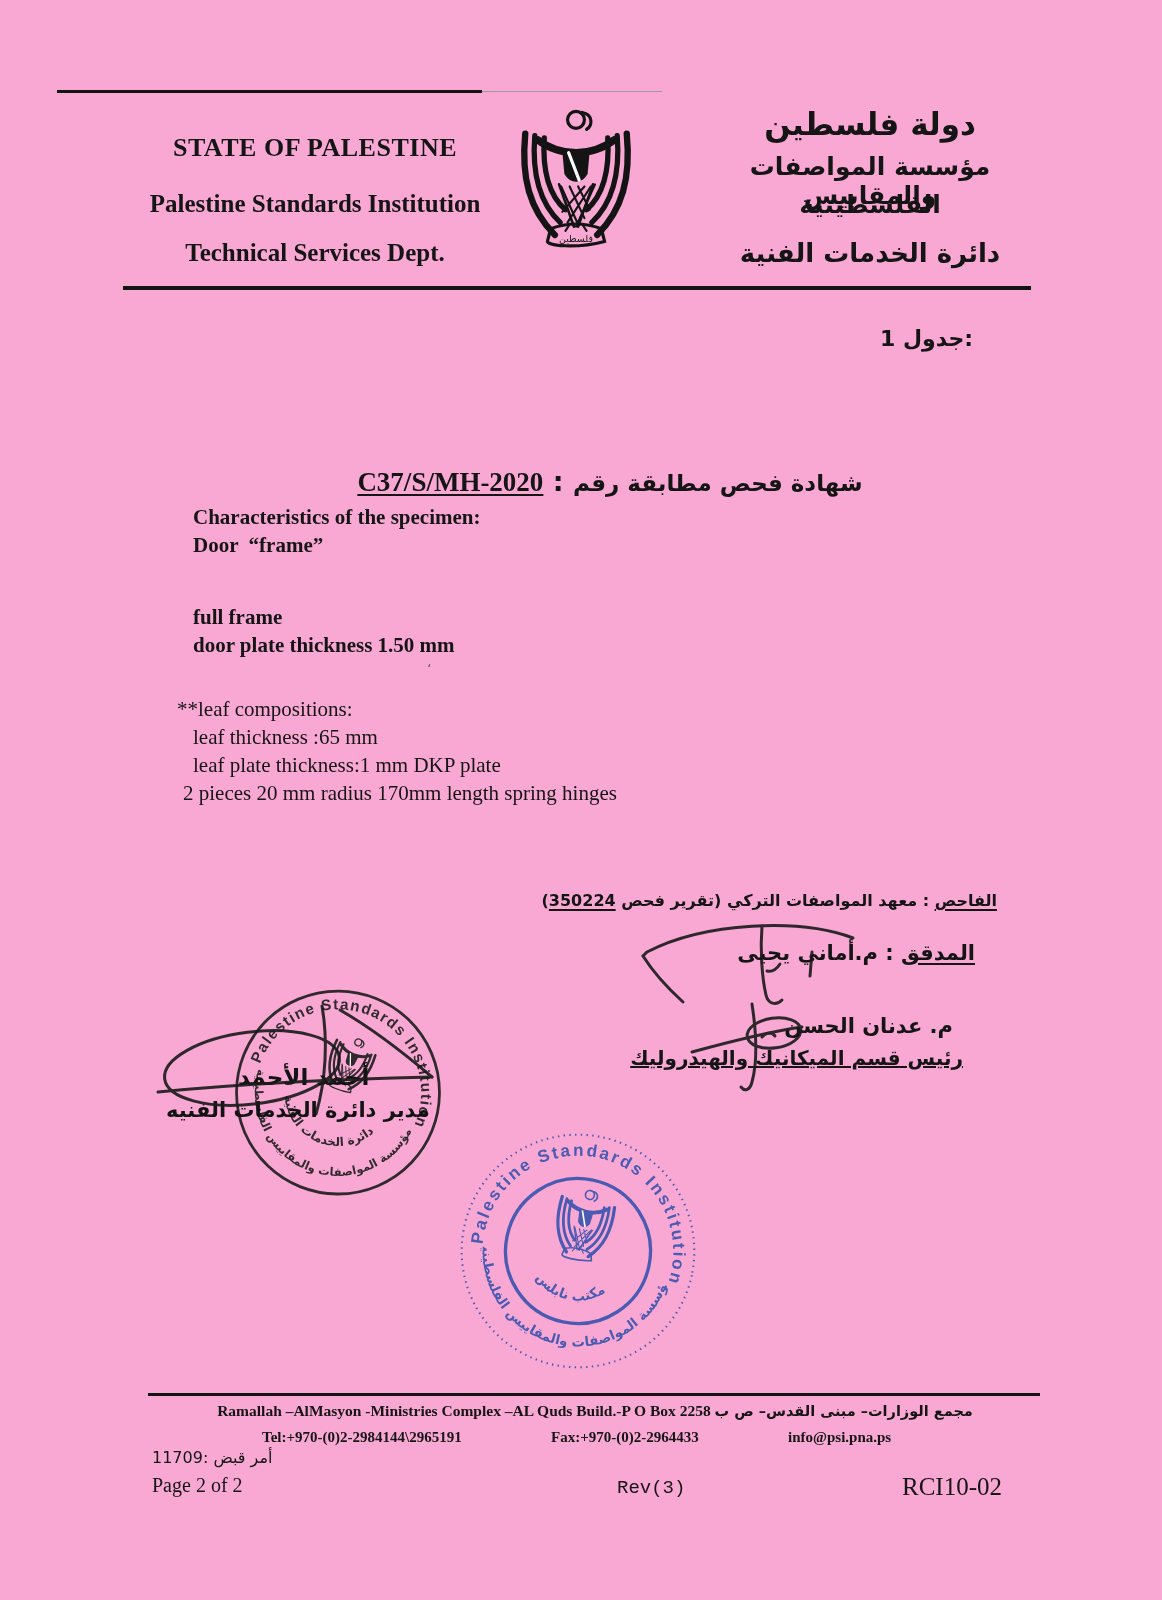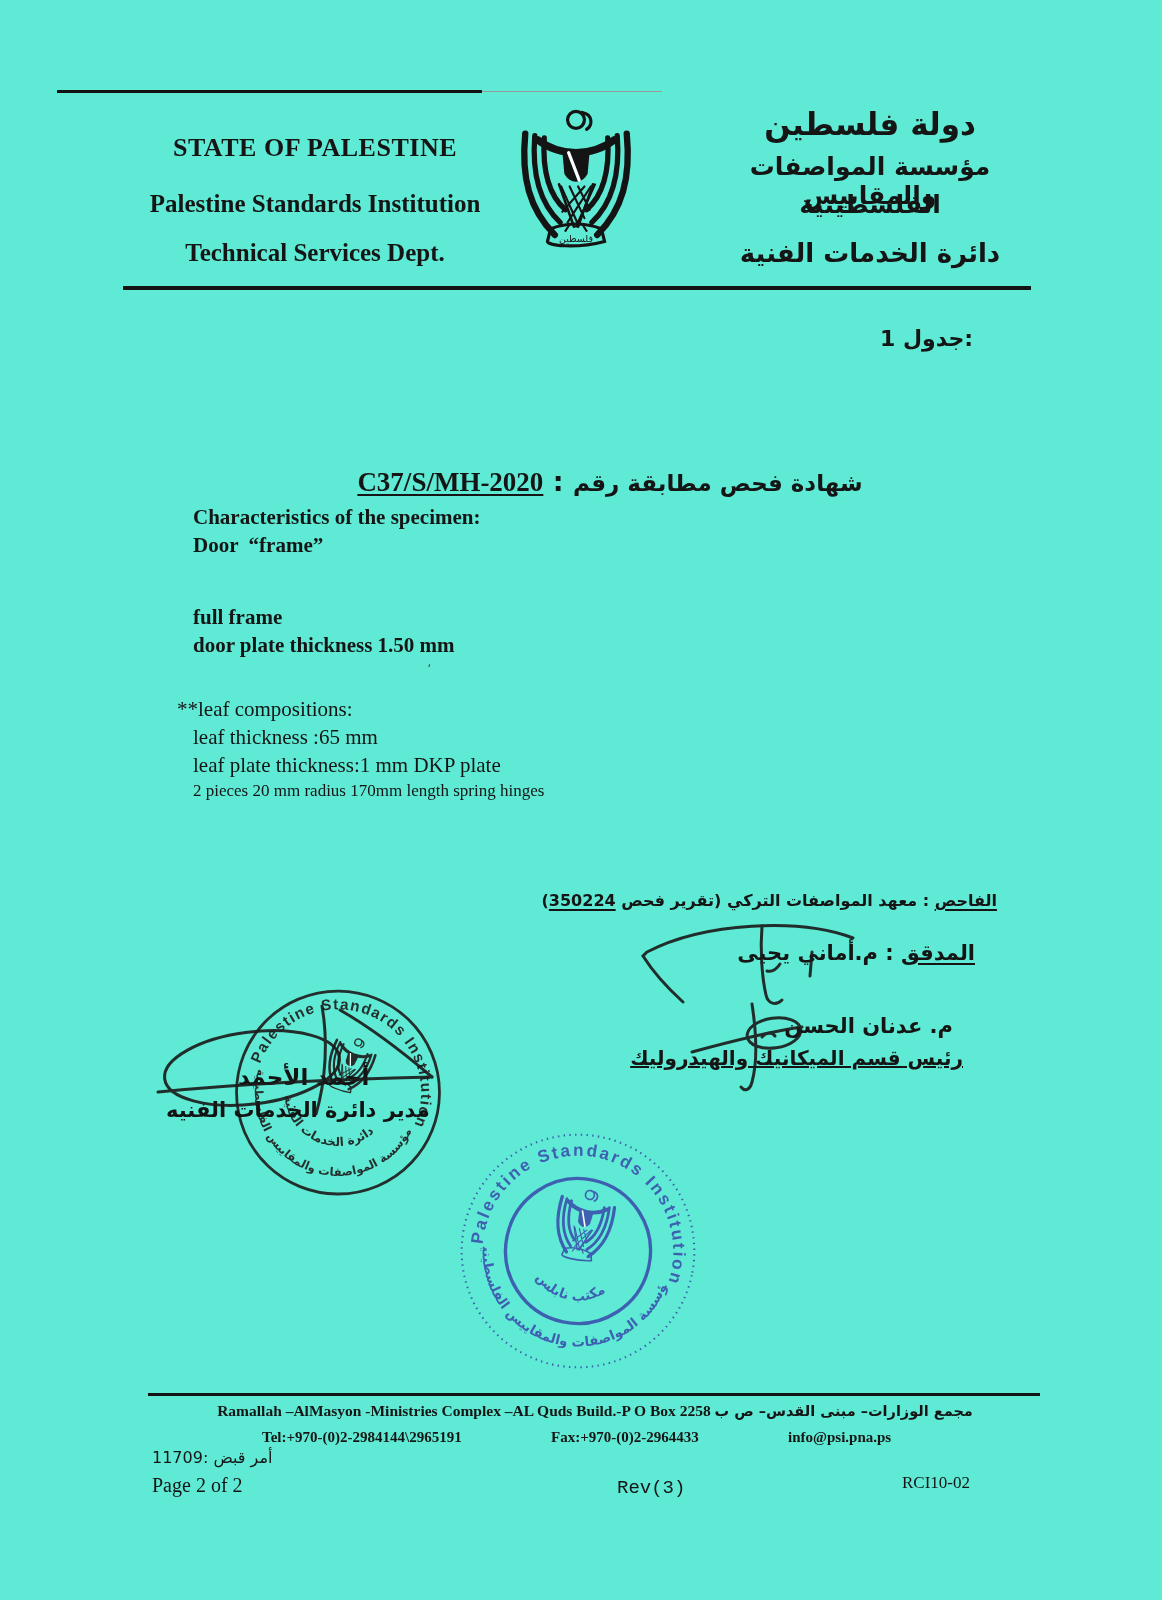--- a/index.html
+++ b/index.html
@@ -1,16 +1,16 @@
 <!DOCTYPE html>
 <html><head>
 <meta charset="utf-8">
 <style>
   html,body{margin:0;padding:0;background:#e8e8e8;}
-  .page{position:relative;width:1162px;height:1600px;margin:0 auto;background:#5eead4;overflow:hidden;color:#151515;}
+  .page{position:relative;width:1162px;height:1600px;margin:0 auto;background:#f9a8d4;overflow:hidden;color:#151515;}
   .abs{position:absolute;}
   .ser{font-family:"Liberation Serif",serif;}
   .ar{font-family:"DejaVu Sans",sans-serif;}
   .b{font-weight:bold;}
   .ctr{text-align:center;}
   .u{text-decoration:underline;text-decoration-thickness:2px;text-underline-offset:3px;}
   .pre{white-space:pre-wrap;}
   .rule{background:#141414;}
   .stamp{opacity:.92;}
   svg text{user-select:none;}
@@ -71,21 +71,21 @@
 
   <div class="abs ser b pre" style="left:193px;top:505px;font-size:21px;">Characteristics of the specimen:</div>
   <div class="abs ser b pre" style="left:193px;top:533px;font-size:21px;">Door  “frame”</div>
   <div class="abs ser b pre" style="left:193px;top:605px;font-size:21px;">full frame</div>
   <div class="abs ser b pre" style="left:193px;top:633px;font-size:21px;">door plate thickness 1.50 mm</div>
   <div class="abs ser" style="left:427px;top:655px;font-size:13px;color:#555;">،</div>
 
   <div class="abs ser pre" style="left:177px;top:697px;font-size:21px;">**leaf compositions:</div>
   <div class="abs ser pre" style="left:193px;top:725px;font-size:21px;">leaf thickness :65 mm</div>
   <div class="abs ser pre" style="left:193px;top:753px;font-size:21px;">leaf plate thickness:1 mm DKP plate</div>
-  <div class="abs ser pre" style="left:193px;top:781px;font-size:17px;">2 pieces 20 mm radius 170mm length spring hinges</div>
+  <div class="abs ser pre" style="left:183px;top:781px;font-size:21px;">2 pieces 20 mm radius 170mm length spring hinges</div>
 
   <div class="abs ar b" dir="rtl" style="right:165px;top:891px;font-size:16px;margin-left:20px;">
     <span class="u">الفاحص</span><span> : معهد المواصفات التركي (تقرير فحص </span><span class="u">350224</span><span>)</span>
   </div>
 
   <div class="abs ar b" dir="rtl" style="right:187px;top:941px;font-size:21px;">
     <span class="u">المدقق</span><span> : م.أماني يحيى</span>
   </div>
 
   <div class="abs ar b" dir="rtl" style="right:209px;top:1014px;font-size:21px;">م. عدنان الحسن</div>
@@ -170,15 +170,15 @@
     <span class="ar b" style="font-size:14.5px;">مجمع الوزارات– مبنى القدس– ص ب</span>
   </div>
 
   <div class="abs ser b" style="left:262px;top:1429px;font-size:15px;">Tel:+970-(0)2-2984144\2965191</div>
   <div class="abs ser b" style="left:551px;top:1429px;font-size:15px;">Fax:+970-(0)2-2964433</div>
   <div class="abs ser b" style="left:788px;top:1429px;font-size:15px;">info@psi.pna.ps</div>
 
   <div class="abs ar" dir="rtl" style="left:152px;top:1448px;font-size:16px;">أمر قبض :11709</div>
   <div class="abs ser" style="left:152px;top:1474px;font-size:20px;">Page 2 of 2</div>
   <div class="abs ser" style="left:617px;top:1477px;font-size:19px;font-family:Liberation Mono, monospace;">Rev(3)</div>
-  <div class="abs ser" style="left:902px;top:1473px;font-size:17px;">RCI10-02</div>
+  <div class="abs ser" style="left:902px;top:1473px;font-size:25px;">RCI10-02</div>
 
 </div>
 
 </body></html>

